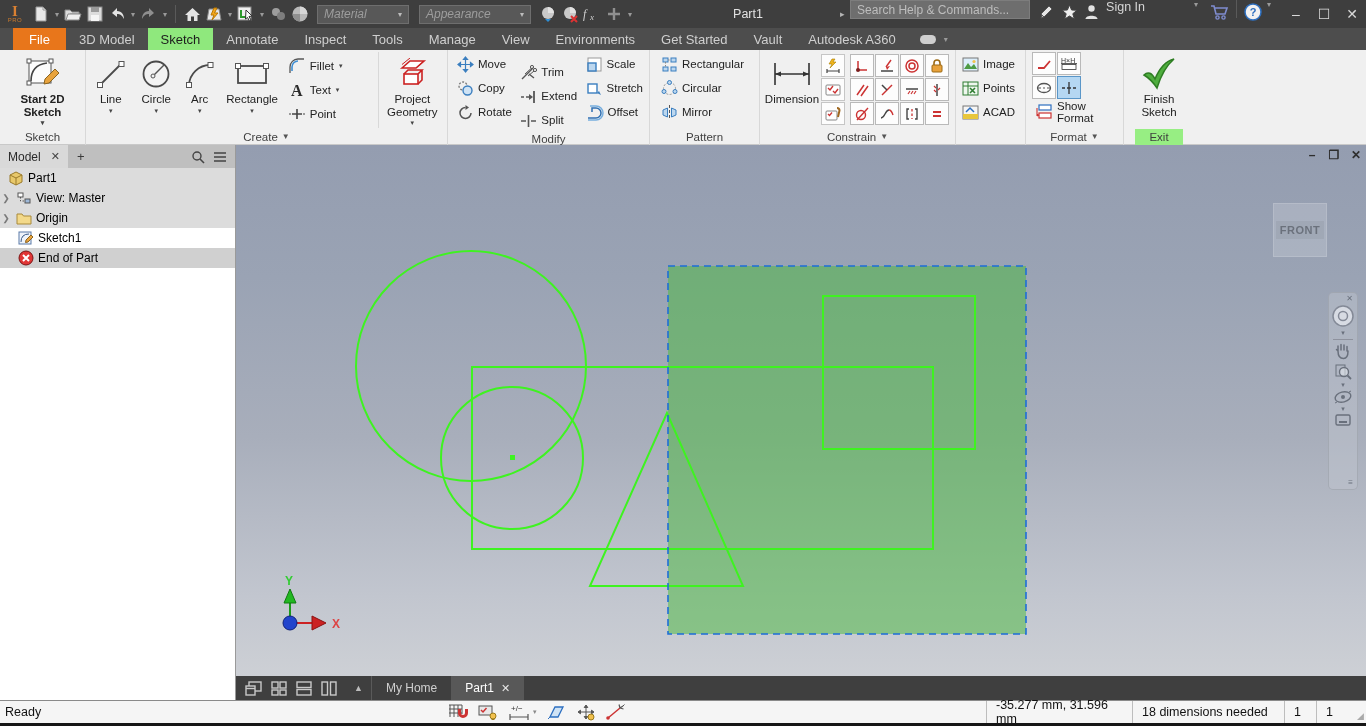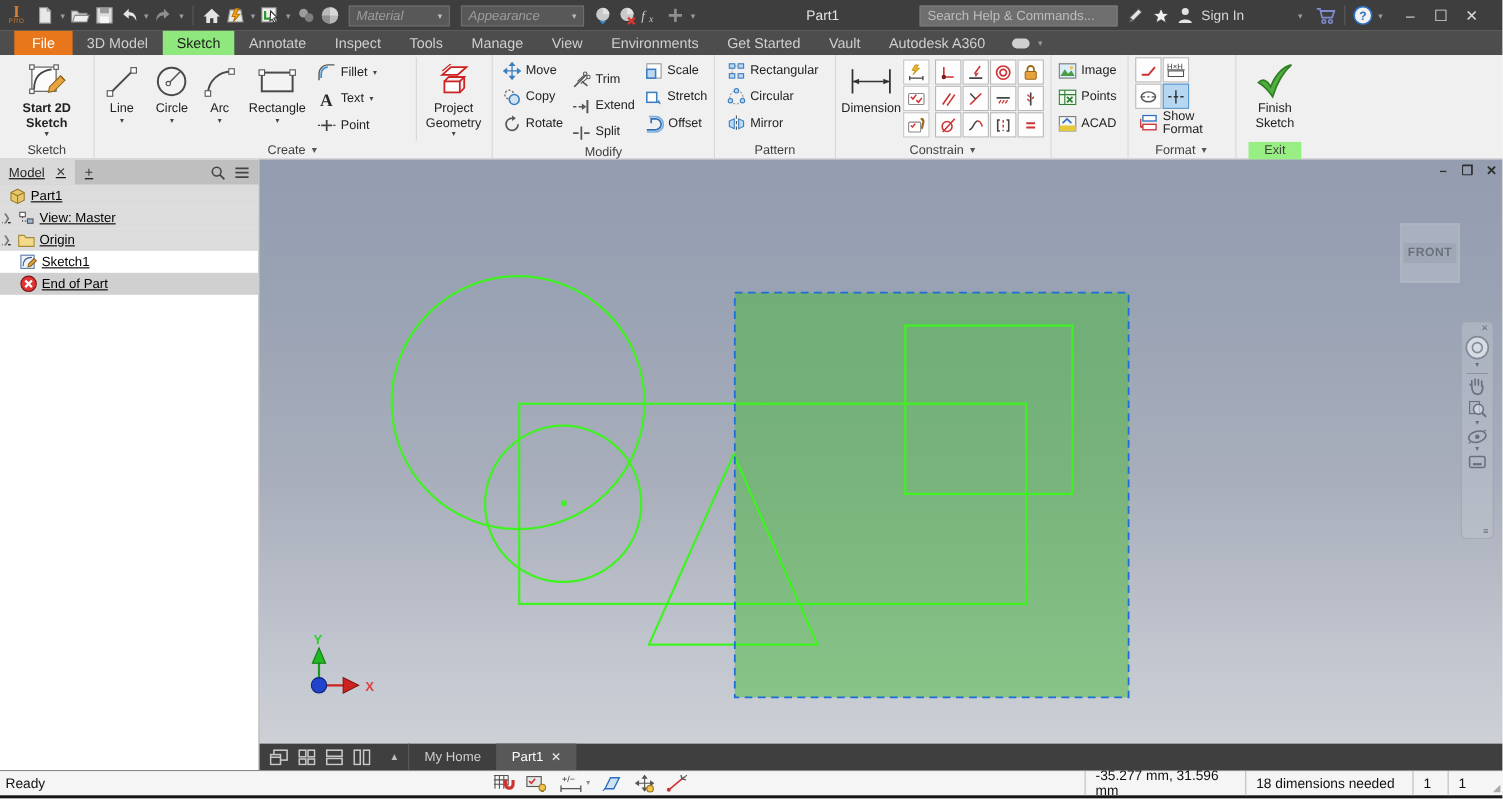--- a/index.html
+++ b/index.html
@@ -16,21 +16,21 @@
   .tb-sep { width:1px; height:18px; background:#5a5a5a; margin:0 5px; }
   .logo { width:30px; height:28px; display:flex; flex-direction:column; align-items:center; justify-content:center; }
   .logo .i { color:#d98032; font-weight:bold; font-size:15px; font-family:"Liberation Serif",serif; line-height:12px;}
   .logo .pro { color:#c87a2e; font-size:6px; letter-spacing:.5px; }
   .dropbox { height:19px; background:#585858; border:1px solid #6e6e6e; color:#9d9d9d;
     font-style:italic; display:flex; align-items:center; padding:0 6px; font-size:12px; }
   .dropbox .dd { margin-left:auto; color:#bcbcbc; font-size:8px; font-style:normal; padding-left:8px;}
   .tb-title { position:absolute; left:703px; top:0; height:28px; display:flex; align-items:center;
     color:#e3e3e3; font-size:12.5px; width:90px; justify-content:center;}
   .tb-title-arrow { position:absolute; left:840px; top:0; height:28px; display:flex; align-items:center; color:#b5b5b5; font-size:9px;}
-  .tb-right { position:absolute; right:14px; top:0; height:28px; display:flex; align-items:center; }
+  .tb-right { position:absolute; right:0; top:0; height:28px; display:flex; align-items:flex-start; }
   .searchbox { width:180px; height:19px; background:#6e6e6e; border:1px solid #7d7d7d;
     color:#bdbdbd; font-size:12px; padding:0 6px; font-family:"Liberation Sans",sans-serif; }
   .searchbox::placeholder { color:#bdbdbd; }
   .winbtn { width:28px; height:28px; display:flex; align-items:center; justify-content:center;
     color:#d9d9d9; font-size:14px; }
 
   
   .tabrow { position:absolute; left:0; top:28px; width:1366px; height:22px; background:#4d4d4d;
     display:flex; align-items:stretch; }
   .rtab { padding:0 13px; display:flex; align-items:center; color:#cfcfcf; font-size:13px; cursor:default; }
@@ -55,21 +55,21 @@
   .rb-sm .dd { font-size:7px; color:#444; margin-left:1px; }
   .col { display:flex; flex-direction:column; }
   .insep { width:1px; background:#d8d8d8; margin:0 2px; }
   .cbtn { width:24px; height:23px; border:1px solid #b9b9b9; background:#fdfdfd; margin:0 1px 1px 0;
     display:flex; align-items:center; justify-content:center; }
   .cbtn.plain { border-color:#c6c6c6; }
   .cbtn.active { background:#b5d7f2; border-color:#5a96c8; }
 
   
   .browser { position:absolute; left:0; top:145px; width:236px; height:555px; background:#fff;
-    border-right:1px solid #9a9a9a;text-decoration:underline; }
+    border-right:1px solid #9a9a9a; }
   .br-header { height:23px; background:#bfbfbf; display:flex; align-items:center; }
   .br-tab { height:23px; background:#d9d9d9; display:flex; align-items:center; gap:10px; padding:0 8px;
     font-size:12px; color:#2a2a2a; }
   .br-tab .x { color:#444; font-size:11px; }
   .br-plus { width:26px; text-align:center; color:#3a3a3a; font-size:13px; }
   .br-tools { margin-left:auto; display:flex; gap:8px; padding-right:8px; align-items:center;}
   .tree { font-size:12px; color:#000; }
   .trow { height:20px; display:flex; align-items:center; gap:4px; }
   .trow.gray { background:#dcdcdc; }
   .trow.sel { background:#d0d0d0; }

